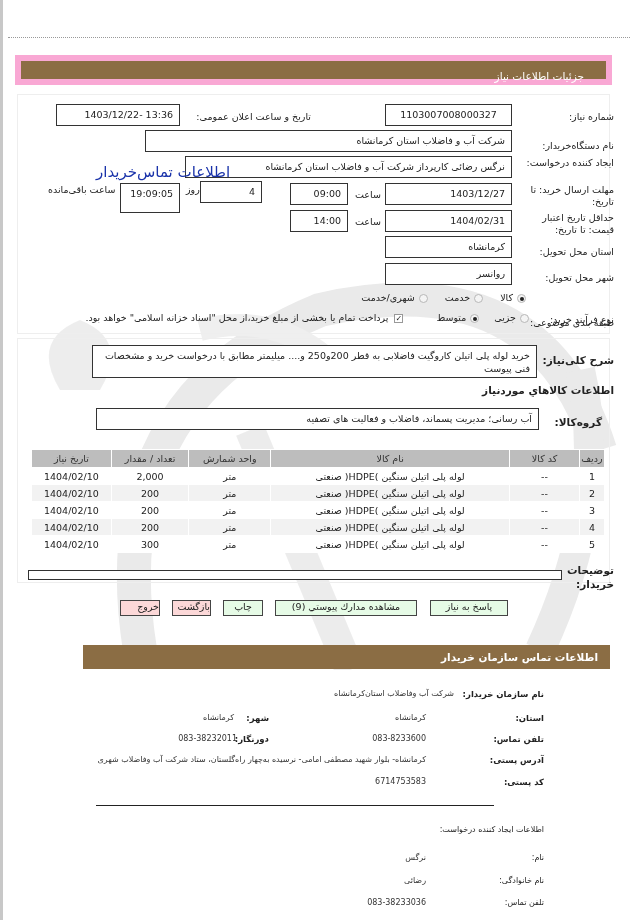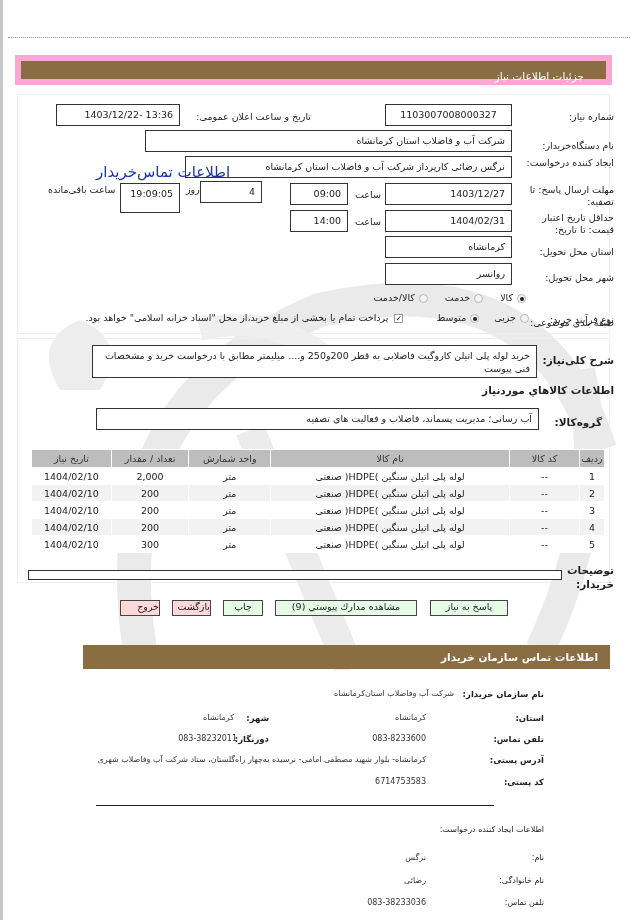--- a/index.html
+++ b/index.html
@@ -67,21 +67,21 @@
 <div class="lbl" style="right:323px; top:111px;">تاریخ و ساعت اعلان عمومی:</div>
 <div class="box ltr" style="left:56px; top:104px; width:124px; height:22px;">1403/12/22- 13:36</div>
 
 <div class="lbl" style="right:20px; top:140px;">نام دستگاه‌خریدار:</div>
 <div class="box" style="left:145px; top:130px; width:367px; height:22px;">شرکت آب و فاضلاب استان کرمانشاه</div>
 
 <div class="lbl" style="right:20px; top:157px; width:95px;">ایجاد کننده درخواست:</div>
 <div class="box" style="left:185px; top:156px; width:327px; height:22px;">نرگس  رضائی  کارپرداز شرکت آب و فاضلاب استان  کرمانشاه</div>
 <div class="link" style="left:96px; top:163px;">اطلاعات تماس‌خریدار</div>
 
-<div class="lbl" style="right:20px; top:184px; width:100px;">مهلت ارسال پاسخ: تا تصفیه:</div>
+<div class="lbl" style="right:20px; top:184px; width:100px;">مهلت ارسال خرید: تا تاریخ:</div>
 <div class="box ltr" style="left:385px; top:183px; width:127px; height:22px;">1403/12/27</div>
 <div class="lbl" style="left:355px; top:189px;">ساعت</div>
 <div class="box ltr" style="left:290px; top:183px; width:58px; height:22px;">09:00</div>
 <div class="box ltr" style="left:200px; top:181px; width:62px; height:22px;">4</div>
 <div class="lbl" style="left:186px; top:184px;">روز</div>
 <div class="box ltr" style="left:120px; top:183px; width:60px; height:30px;">19:09:05</div>
 <div class="lbl" style="left:48px; top:184px;">ساعت باقی‌مانده</div>
 
 <div class="lbl" style="right:20px; top:212px; width:100px;">حداقل تاریخ اعتبار قیمت: تا تاریخ:</div>
 <div class="box ltr" style="left:385px; top:210px; width:127px; height:22px;">1404/02/31</div>
@@ -90,21 +90,21 @@
 
 <div class="lbl" style="right:20px; top:246px;">استان محل تحویل:</div>
 <div class="box" style="left:385px; top:236px; width:127px; height:22px;">کرمانشاه</div>
 <div class="lbl" style="right:20px; top:272px;">شهر محل تحویل:</div>
 <div class="box" style="left:385px; top:263px; width:127px; height:22px;">روانسر</div>
 
 <div class="lbl" style="right:20px; top:294px;margin-top:23px;">طبقه بندی موضوعی:</div>
 <div class="row-inline" style="right:108px; top:292px;">
   <span><span class="radio on"></span><span>کالا</span></span>
   <span style="margin-right:14px;"><span class="radio"></span><span>خدمت</span></span>
-  <span style="margin-right:14px;"><span class="radio"></span><span>کالا/خدمت</span></span>
+  <span style="margin-right:14px;"><span class="radio"></span><span>شهری/خدمت</span></span>
 </div>
 
 <div class="lbl" style="right:20px; top:314px;">نوع فرآیند خرید:</div>
 <div class="row-inline" style="right:105px; top:312px;">
   <span><span class="radio"></span><span>جزیی</span></span>
   <span style="margin-right:12px;"><span class="radio on"></span><span>متوسط</span></span>
   <span style="margin-right:30px;"><span class="check">✓</span><span>پرداخت تمام یا بخشی از مبلغ خرید،از محل "اسناد خزانه اسلامی" خواهد بود.</span></span>
 </div>
 
 <div class="panel" style="left:17px; top:338px; width:593px; height:245px;"></div>

